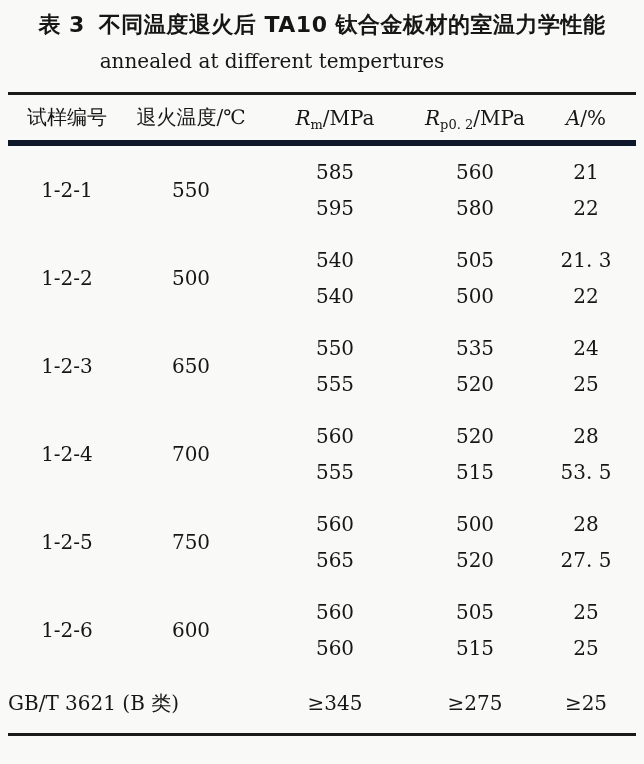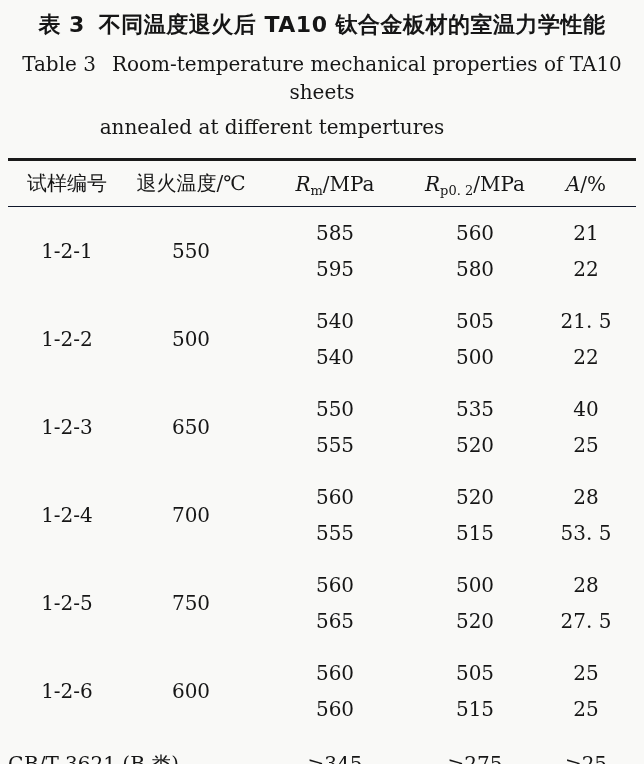--- a/index.html
+++ b/index.html
@@ -55,21 +55,21 @@
   col.c1 { width: 118px; }
   col.c2 { width: 130px; }
   col.c3 { width: 158px; }
   col.c4 { width: 122px; }
   col.c5 { width: 100px; }
   thead th {
     font-weight: normal;
     font-size: 20px;
     text-align: center;
     height: 45px;
-    border-bottom: 1px solid #0f172a;
+    border-bottom: 6px solid #0f172a;
     padding: 0;
   }
   thead th i { font-style: italic; }
   thead th sub {
     font-size: 13px;
     vertical-align: -4px;
     line-height: 0;
   }
   td {
     text-align: center;
@@ -90,23 +90,20 @@
 </style>
 </head>
 <body>
 
 <div class="page">
 
   <div class="caption-zh">
     <span class="cap-label">表 3</span><span>不同温度退火后 TA10 钛合金板材的室温力学性能</span>
   </div>
 
-  <div class="caption-en">
-    <span class="cap-label">Table 3</span><span>Room-temperature mechanical properties of TA10 sheets</span>
-  </div>
 
   <div class="caption-en2">annealed at different tempertures</div>
 
   <table class="props">
     <colgroup>
       <col class="c1">
         <col class="c2">
         <col class="c3">
         <col class="c4">
         <col class="c5">
@@ -135,36 +132,36 @@
         <td class="val">22</td>
       </tr>
     </tbody>
 
     <tbody class="group">
       <tr class="sub1">
         <td rowspan="2">1-2-2</td>
         <td rowspan="2">500</td>
         <td class="val">540</td>
         <td class="val">505</td>
-        <td class="val">21. 5</td>
+        <td class="val">21. 3</td>
       </tr>
       <tr class="sub2">
         <td class="val">540</td>
         <td class="val">500</td>
         <td class="val">22</td>
       </tr>
     </tbody>
 
     <tbody class="group">
       <tr class="sub1">
         <td rowspan="2">1-2-3</td>
         <td rowspan="2">650</td>
         <td class="val">550</td>
         <td class="val">535</td>
-        <td class="val">40</td>
+        <td class="val">24</td>
       </tr>
       <tr class="sub2">
         <td class="val">555</td>
         <td class="val">520</td>
         <td class="val">25</td>
       </tr>
     </tbody>
 
     <tbody class="group">
       <tr class="sub1">

